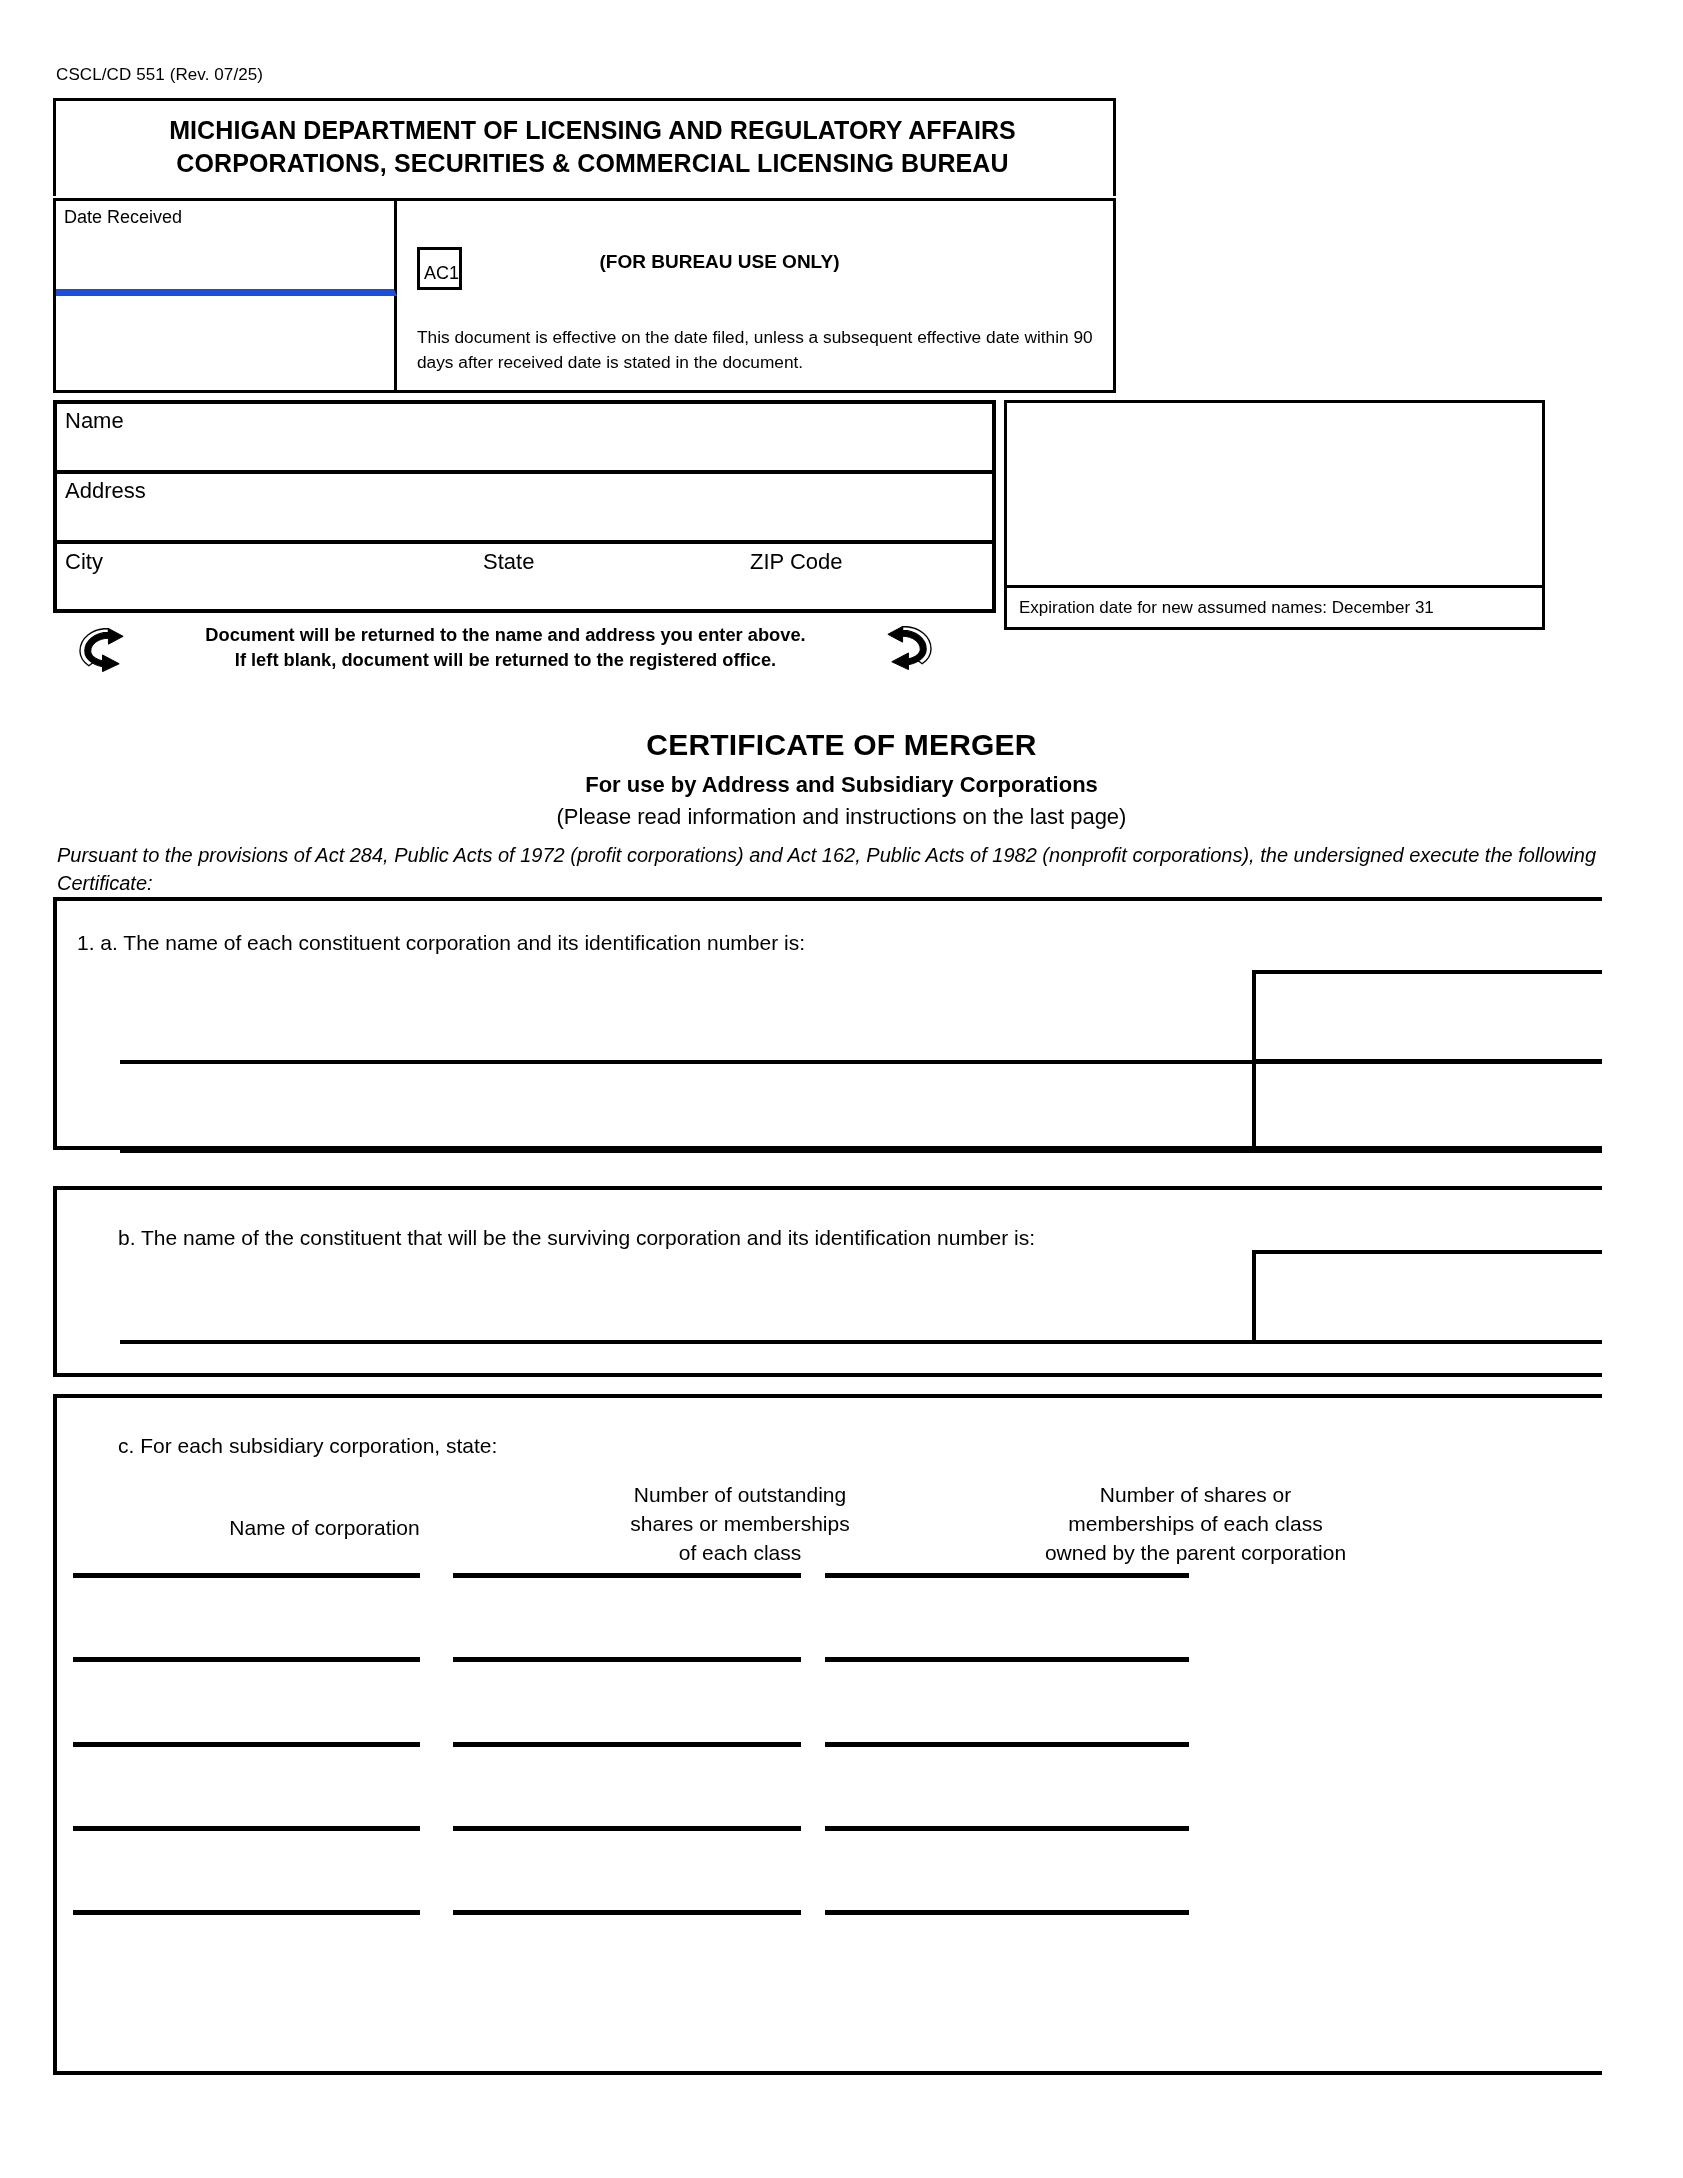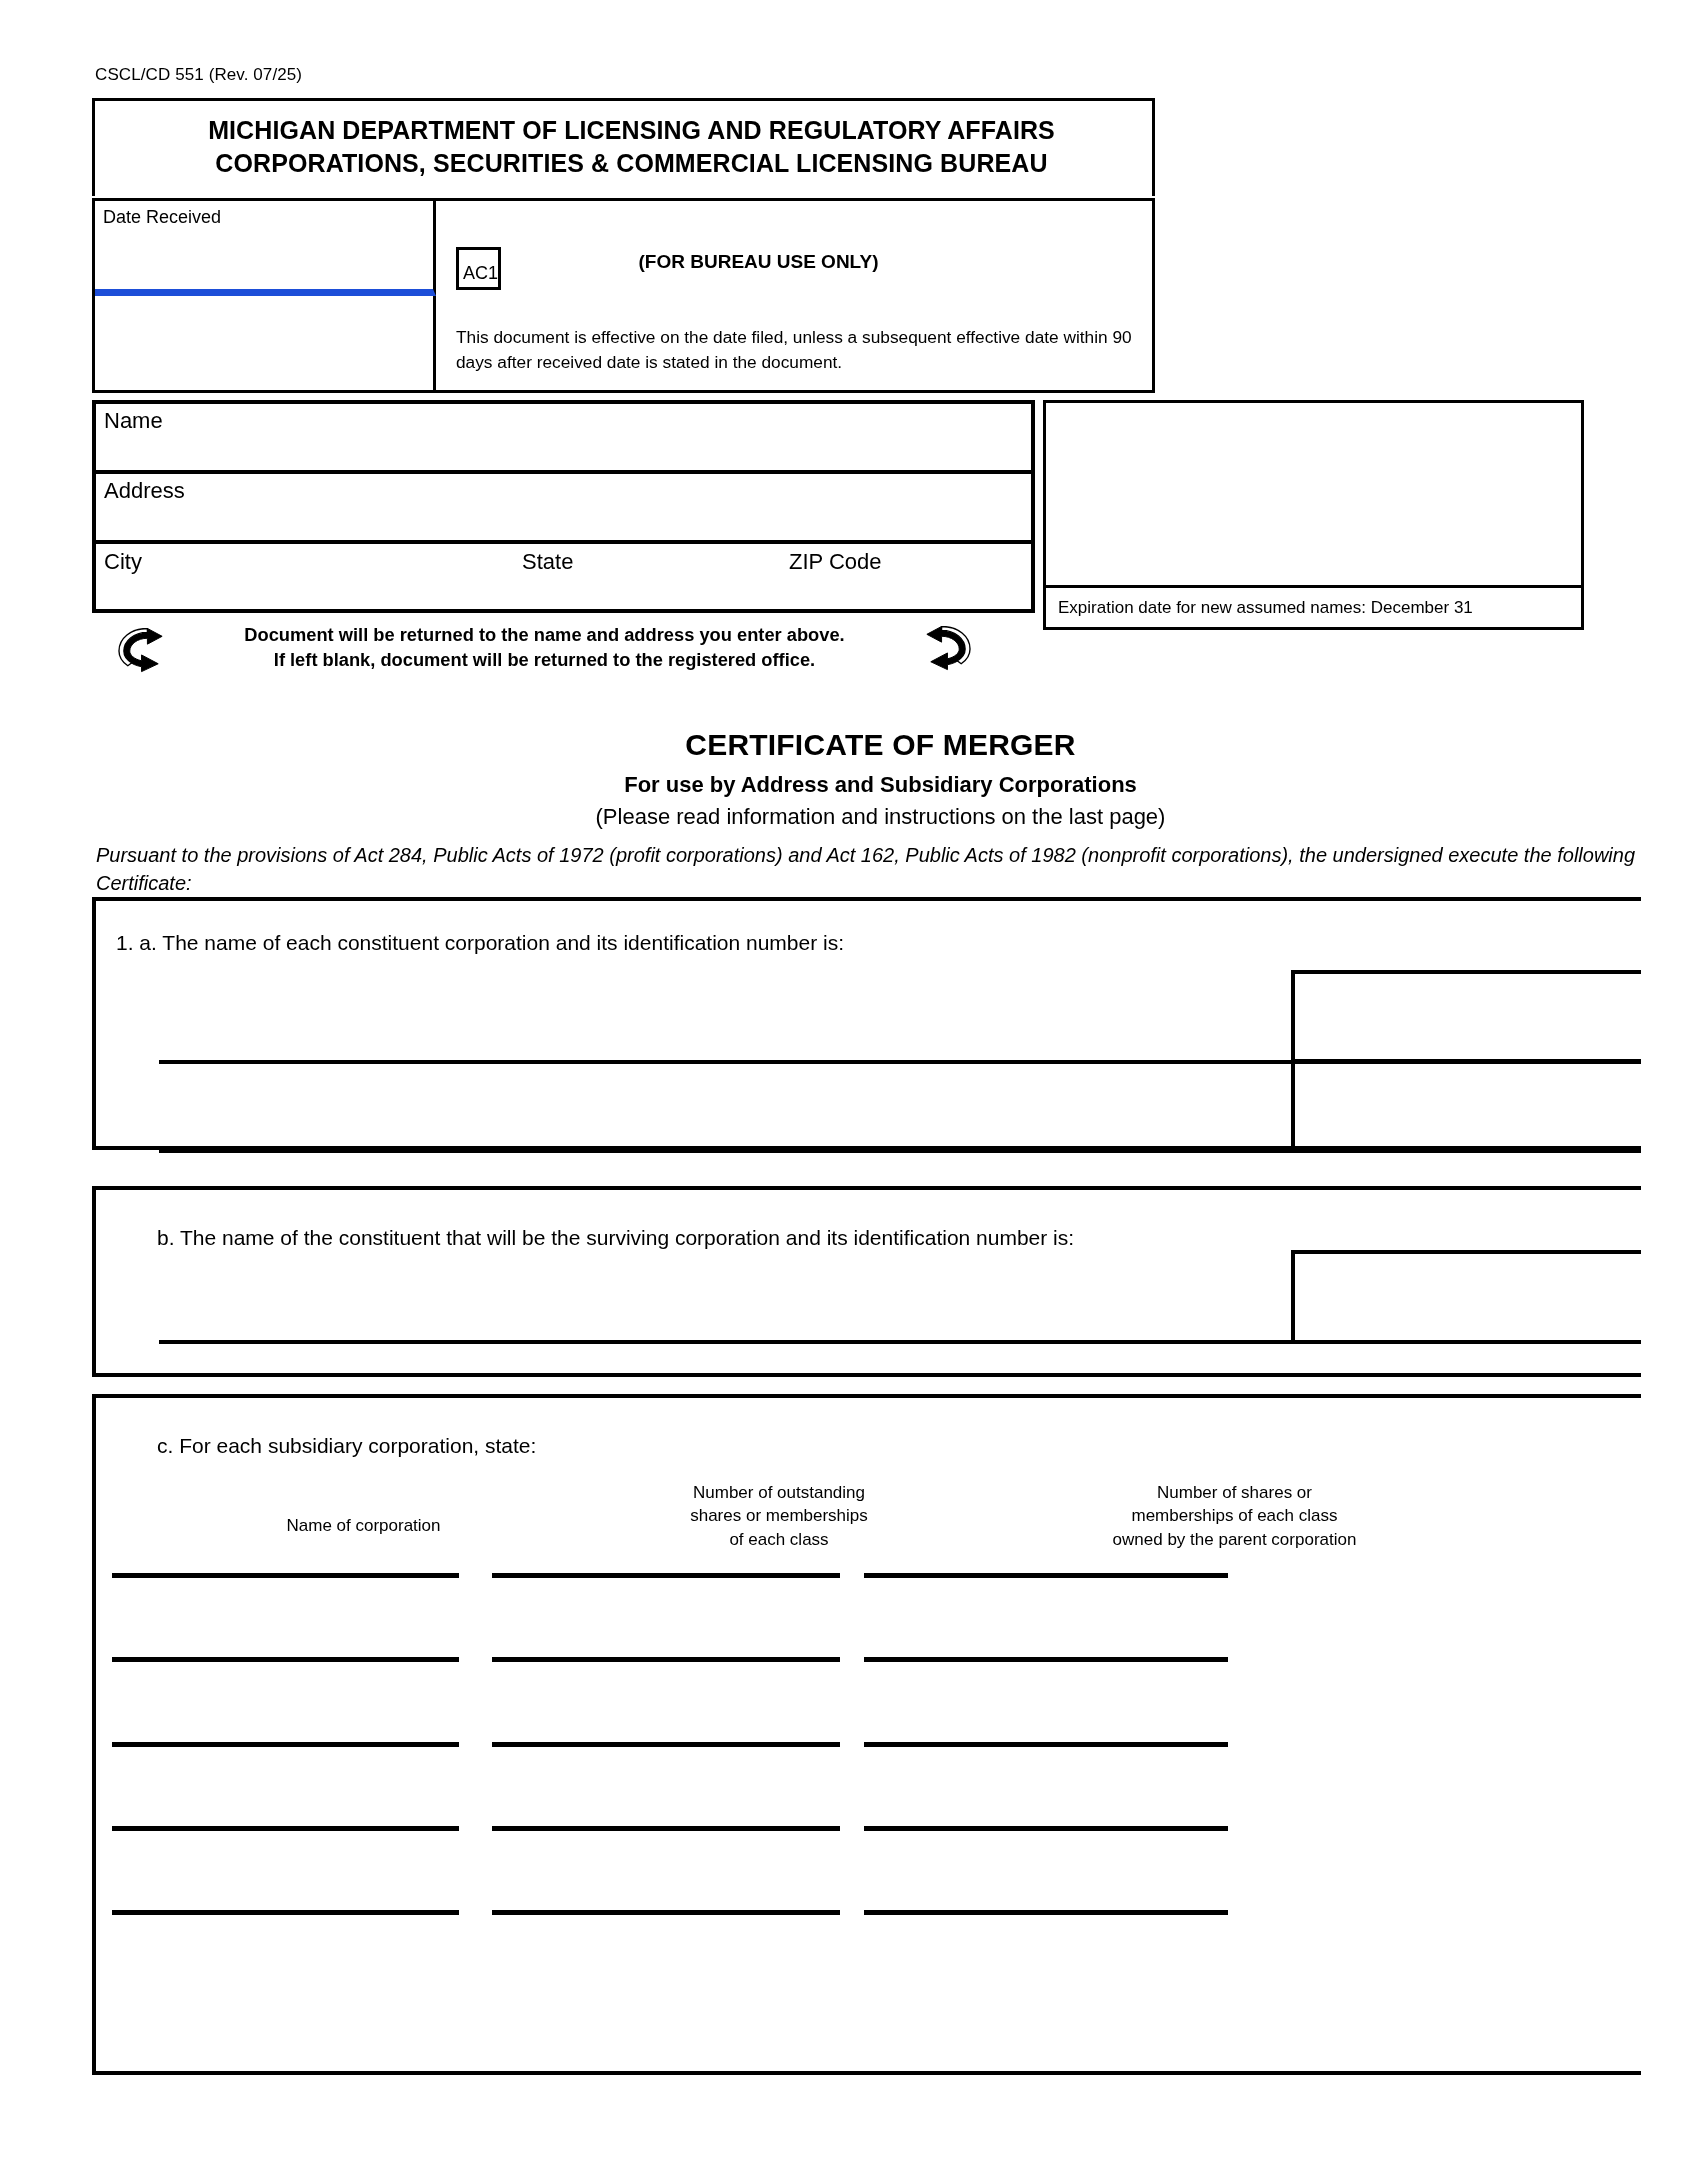--- a/index.html
+++ b/index.html
@@ -10,21 +10,20 @@
   body {
     font-family: "Liberation Sans", sans-serif;
     color: #000000;
   }
   #page {
     position: relative;
     width: 1602px;
     height: 2178px;
     background: #ffffff;
     overflow: hidden;
-    margin-left: 39px;
   }
 
   
   .form-number {
     position: absolute;
     left: 56px;
     top: 65px;
     font-size: 17px;
     letter-spacing: 0.1px;
     white-space: nowrap;
@@ -281,21 +280,21 @@
   .a-idbox2{ left: 1195px; top: 158px; width: 364px; height: 94px; }
 
   
   .b-line1 { left: 63px;  top: 150px; width: 1496px; }
   .b-idbox1{ left: 1195px; top: 60px;  width: 364px; height: 94px; }
 
   
   .col-head {
     position: absolute;
     text-align: center;
-    font-size: 17px;
+    font-size: 21px;
     line-height: 1.38;
   }
   .ch1 { left: 30px;  top: 116px; width: 475px; }
   .ch2 { left: 475px; top: 83px;  width: 416px; }
   .ch3 { left: 891px; top: 83px;  width: 495px; }
 
   
   .c-rule { position: absolute; height: 0; border-bottom: 5px solid #000; }
   .c-col1 { left: 16px;  width: 347px; }
   .c-col2 { left: 396px; width: 348px; }

